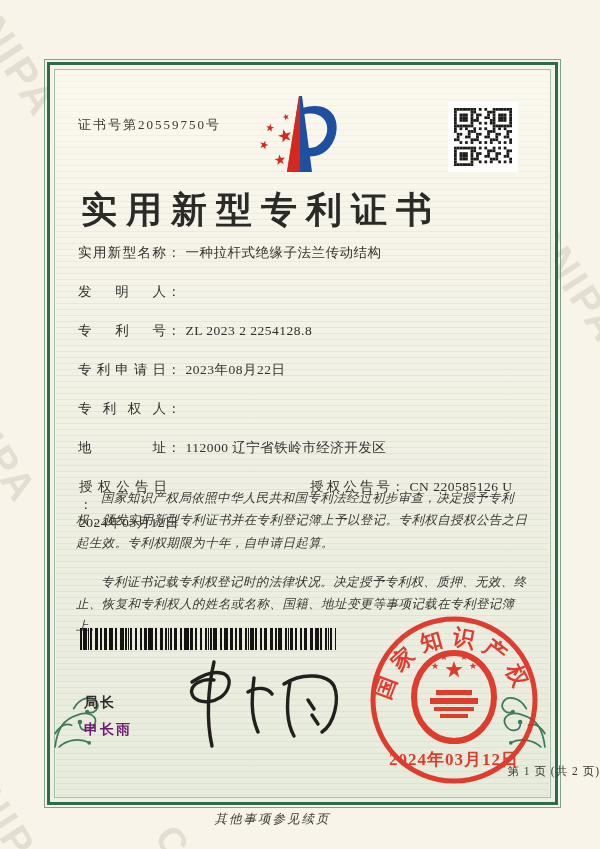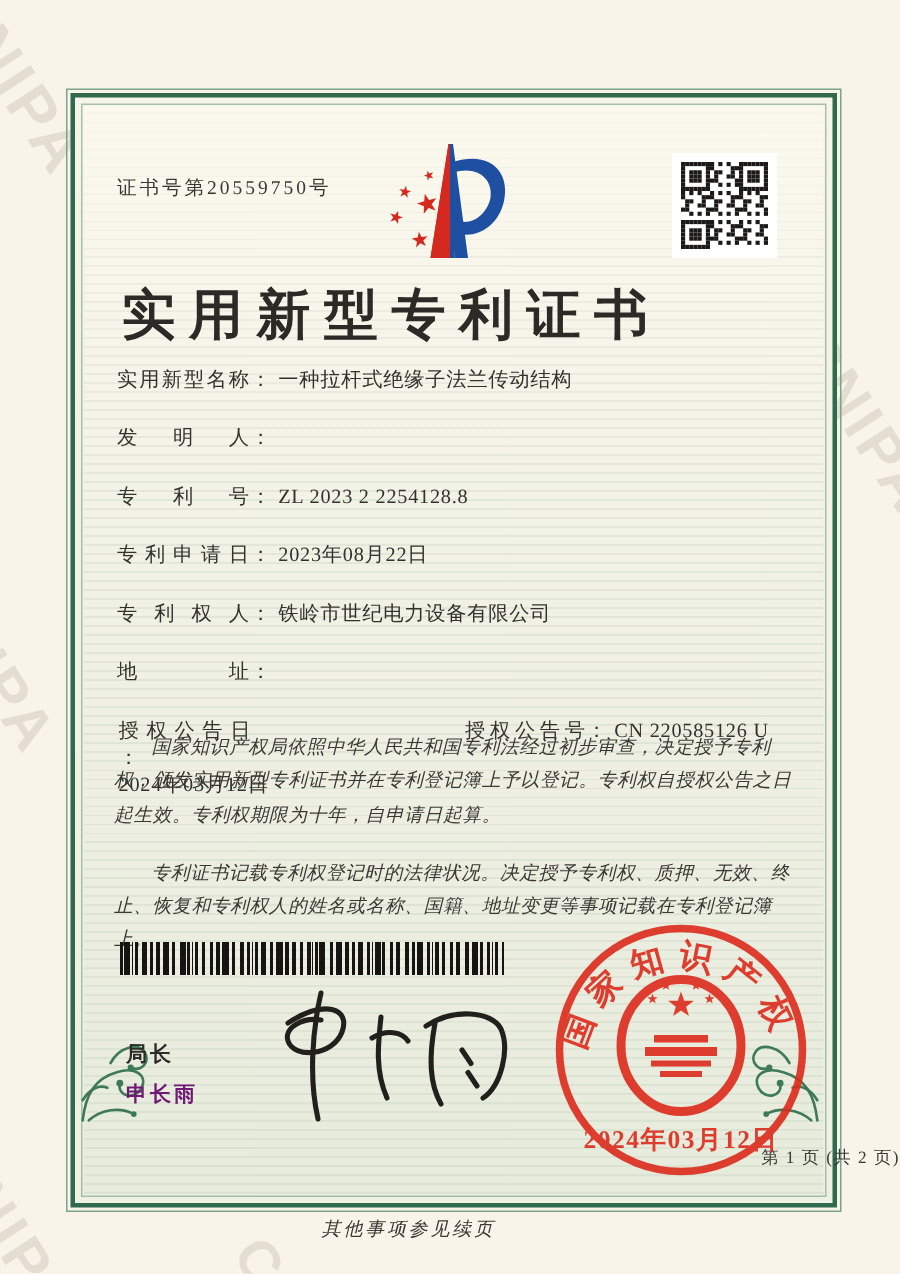--- a/index.html
+++ b/index.html
@@ -372,25 +372,25 @@
     <span class="fvalue">ZL 2023 2 2254128.8</span>
   </div>
   <div class="frow">
     <span class="flabel">专利申请日</span>
       <span class="fcolon">：</span>
     <span class="fvalue">2023年08月22日</span>
   </div>
   <div class="frow">
     <span class="flabel">专利权人</span>
       <span class="fcolon">：</span>
-    <span class="fvalue">铁岭市世纪电力设备有限公司</span>
   </div>
   <div class="frow">
     <span class="flabel">地址</span>
       <span class="fcolon">：</span>
+    <span class="fvalue">112000 辽宁省铁岭市经济开发区</span>
   </div>
   <div class="frow">
     <span class="fpair1">
       <span class="flabel">授权公告日</span>
         <span class="fcolon">：</span>
       <span class="fvalue">2024年03月12日</span>
     </span>
     <span class="flabel2">授权公告号</span>
       <span class="fcolon">：</span>
     <span class="fvalue">CN 220585126 U</span>

